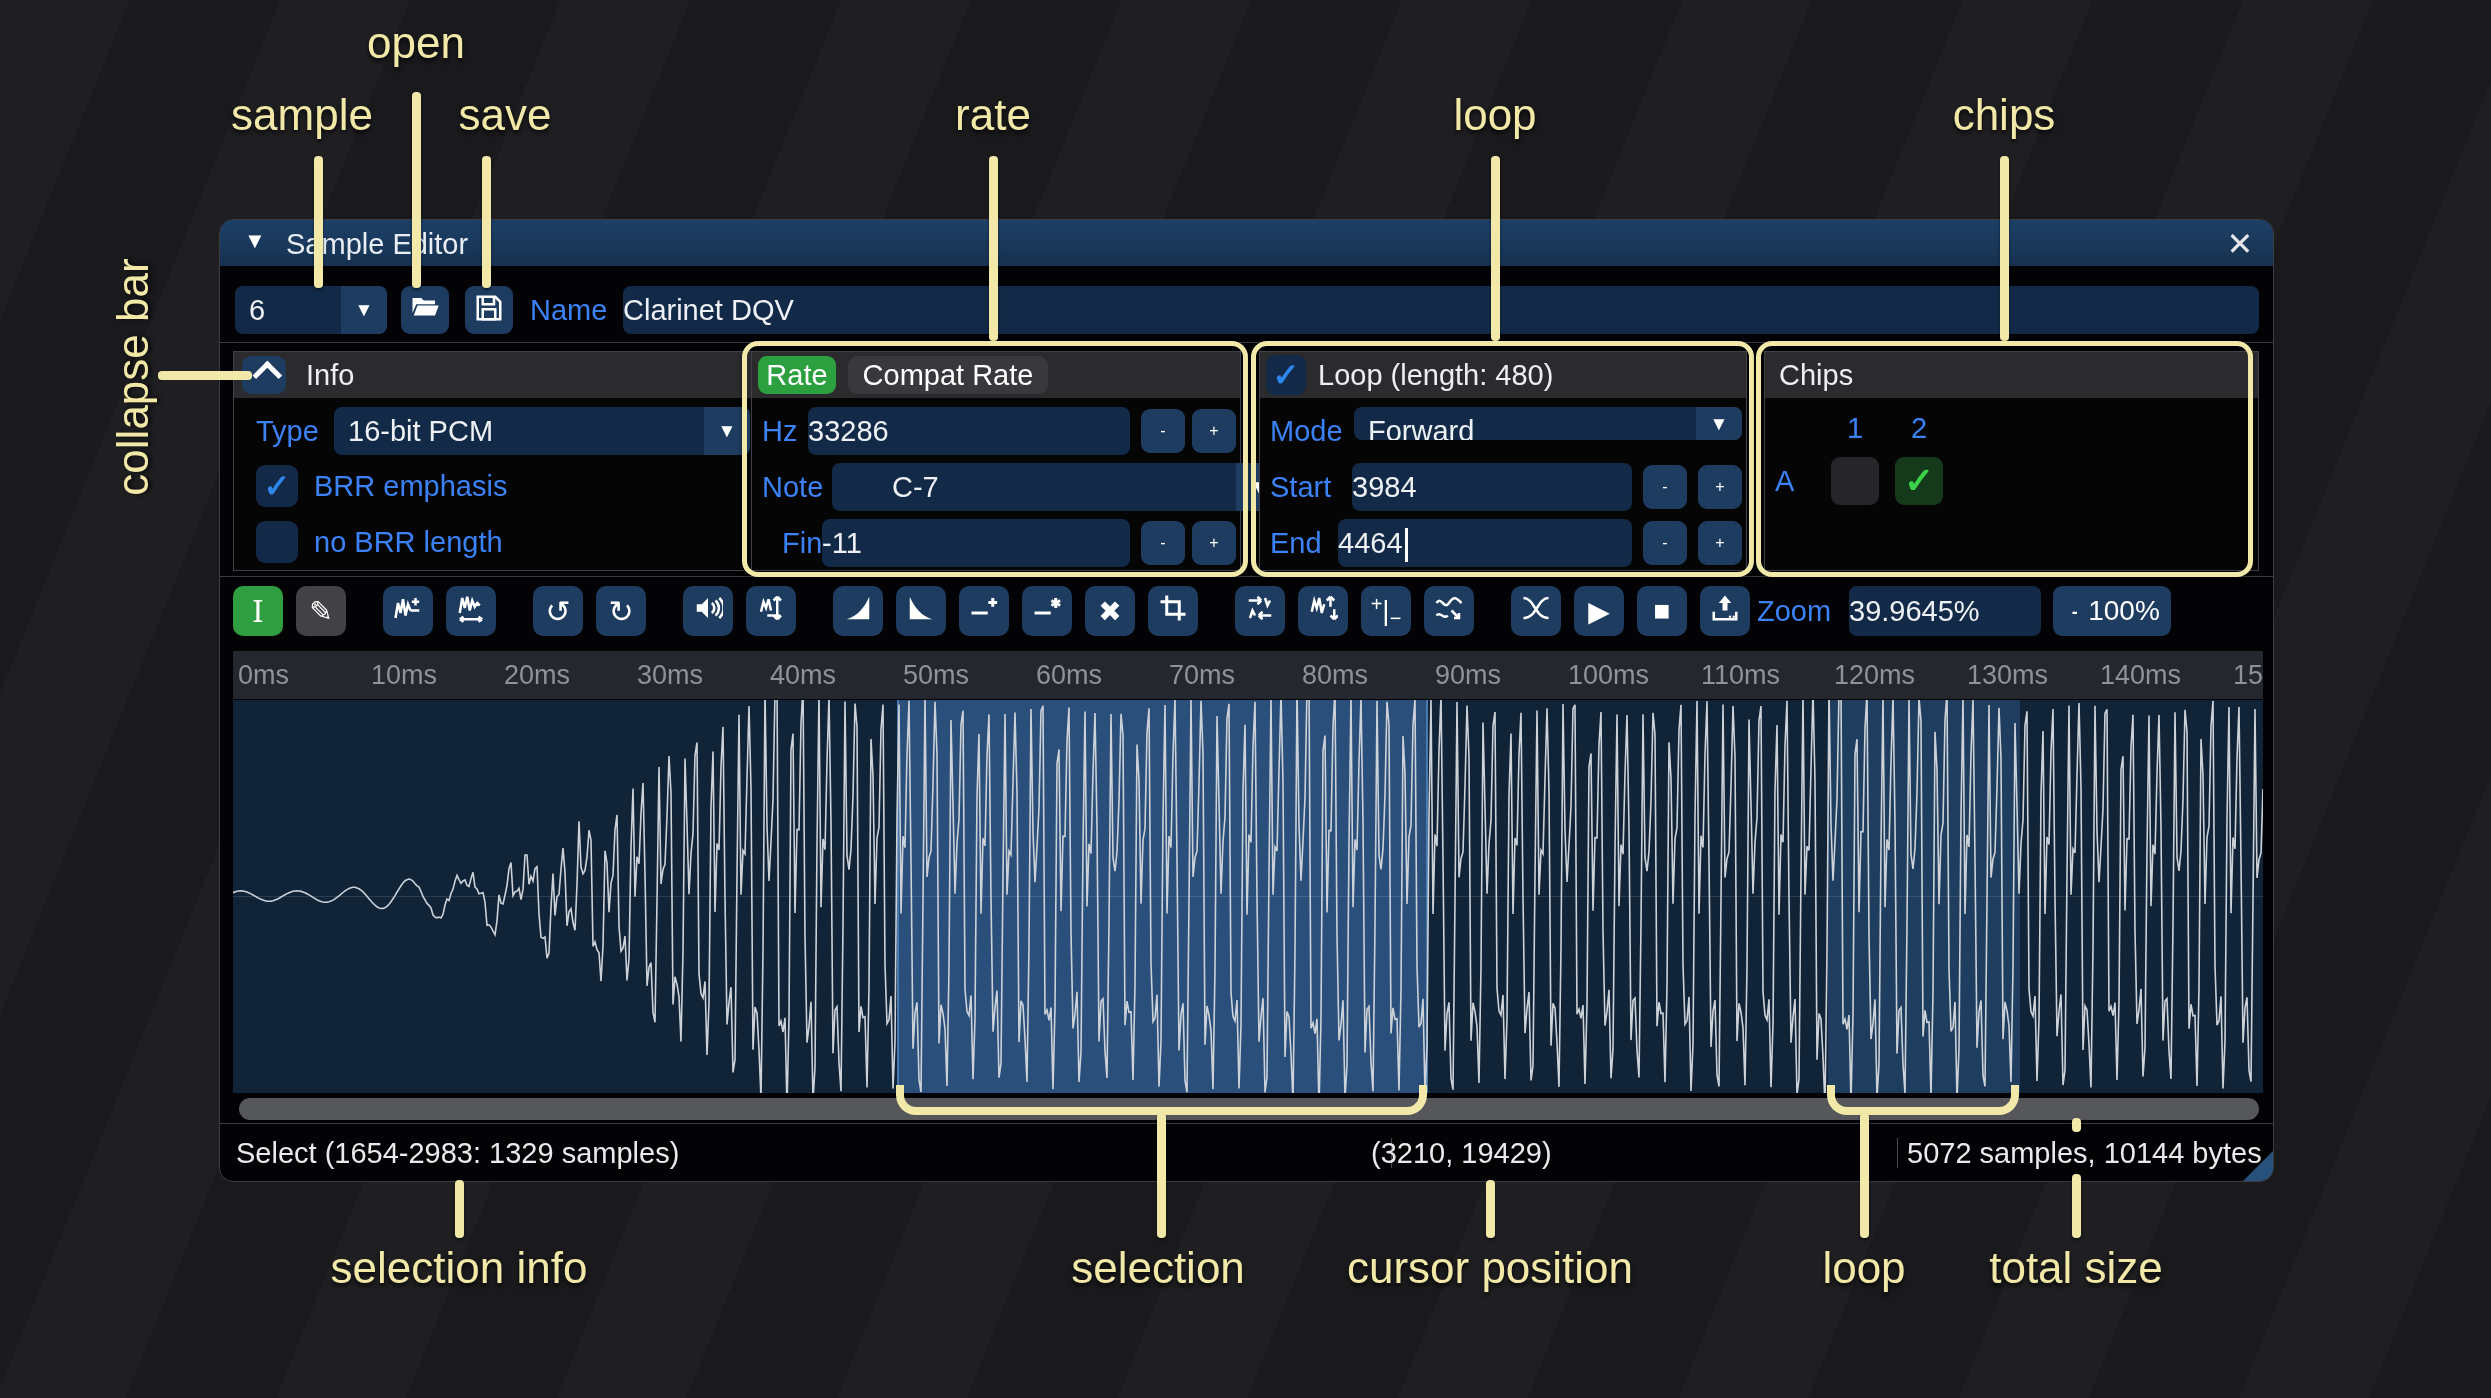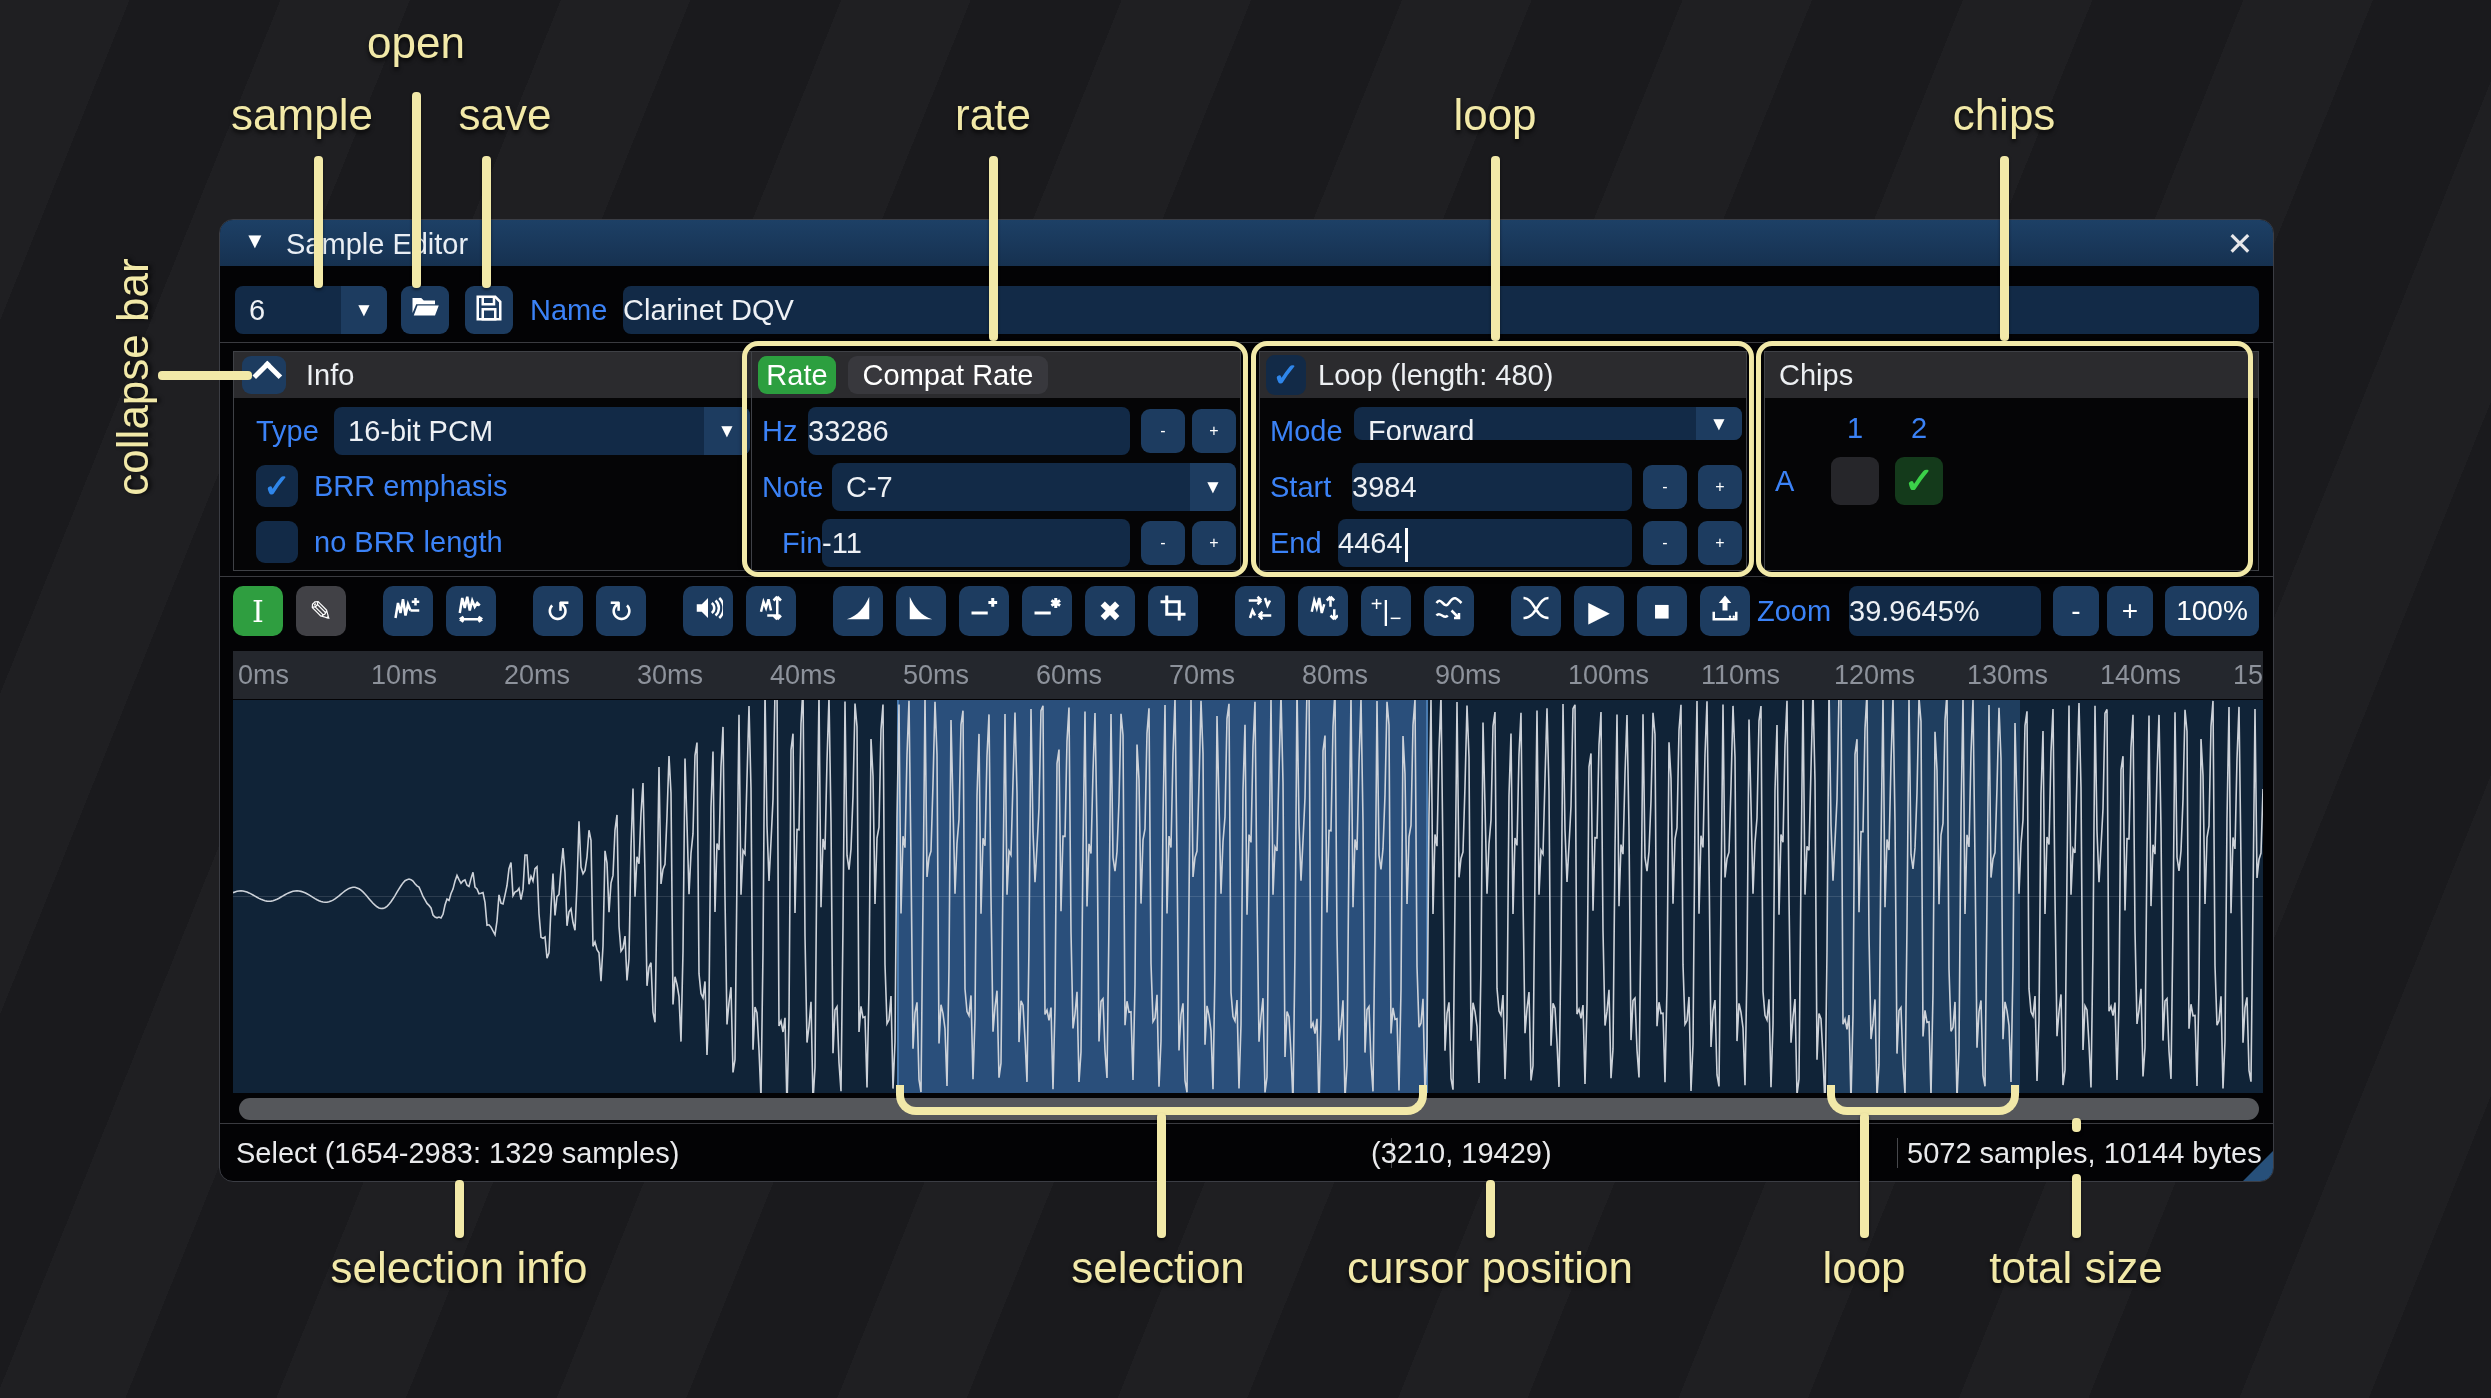--- a/index.html
+++ b/index.html
@@ -150,21 +150,21 @@
         <span>33286</span>
       </div>
       <div class="btn" style="left:389px;top:57px;width:44px;height:44px;">
           <span>-</span>
         </div>
       <div class="btn" style="left:440px;top:57px;width:44px;height:44px;">
           <span>+</span>
         </div>
 
       <span class="lbl" style="left:10px;top:111px;">Note</span>
-      <div class="combo" style="left:80px;top:111px;width:404px;height:48px;">
+      <div class="combo" style="left:80px;top:111px;width:404px;height:48px;padding-left:46px;">
         <span class="val">C-7</span>
         <span class="arr">▼</span>
       </div>
 
       <span class="lbl" style="left:10px;top:167px;margin-left:20px;">Fine</span>
       <div class="field" style="left:70px;top:167px;width:308px;height:48px;">
         <span>-11</span>
       </div>
       <div class="btn" style="left:389px;top:169px;width:44px;height:44px;">
           <span>-</span>
@@ -353,21 +353,21 @@
     <span class="lbl" style="left:1537px;top:366px;line-height:50px;">Zoom</span>
     <div class="field" style="left:1629px;top:366px;width:192px;height:50px;line-height:50px;">
       <span>39.9645%</span>
     </div>
     <div class="btn" style="left:1833px;top:366px;width:46px;height:50px;font-size:28px;">
         <span>-</span>
       </div>
     <div class="btn" style="left:1887px;top:366px;width:46px;height:50px;font-size:28px;">
         <span>+</span>
       </div>
-    <div class="btn" style="left:1945px;top:366px;width:94px;height:50px;font-size:28px;">
+    <div class="btn" style="left:1857px;top:366px;width:94px;height:50px;font-size:28px;">
         <span>100%</span>
       </div>
 
     <div class="ruler">
       
     <span>0ms</span><span>10ms</span><span>20ms</span><span>30ms</span><span>40ms</span><span>50ms</span><span>60ms</span><span>70ms</span><span>80ms</span><span>90ms</span><span>100ms</span><span>110ms</span><span>120ms</span><span>130ms</span><span>140ms</span><span>150ms</span></div>
 
     <div class="wave">
       <div class="overlay loop-ov" style="left: 1594.88px; width: 191.792px;"></div>
       <div class="overlay sel-ov" style="left: 663.884px; width: 531.025px;"></div>

